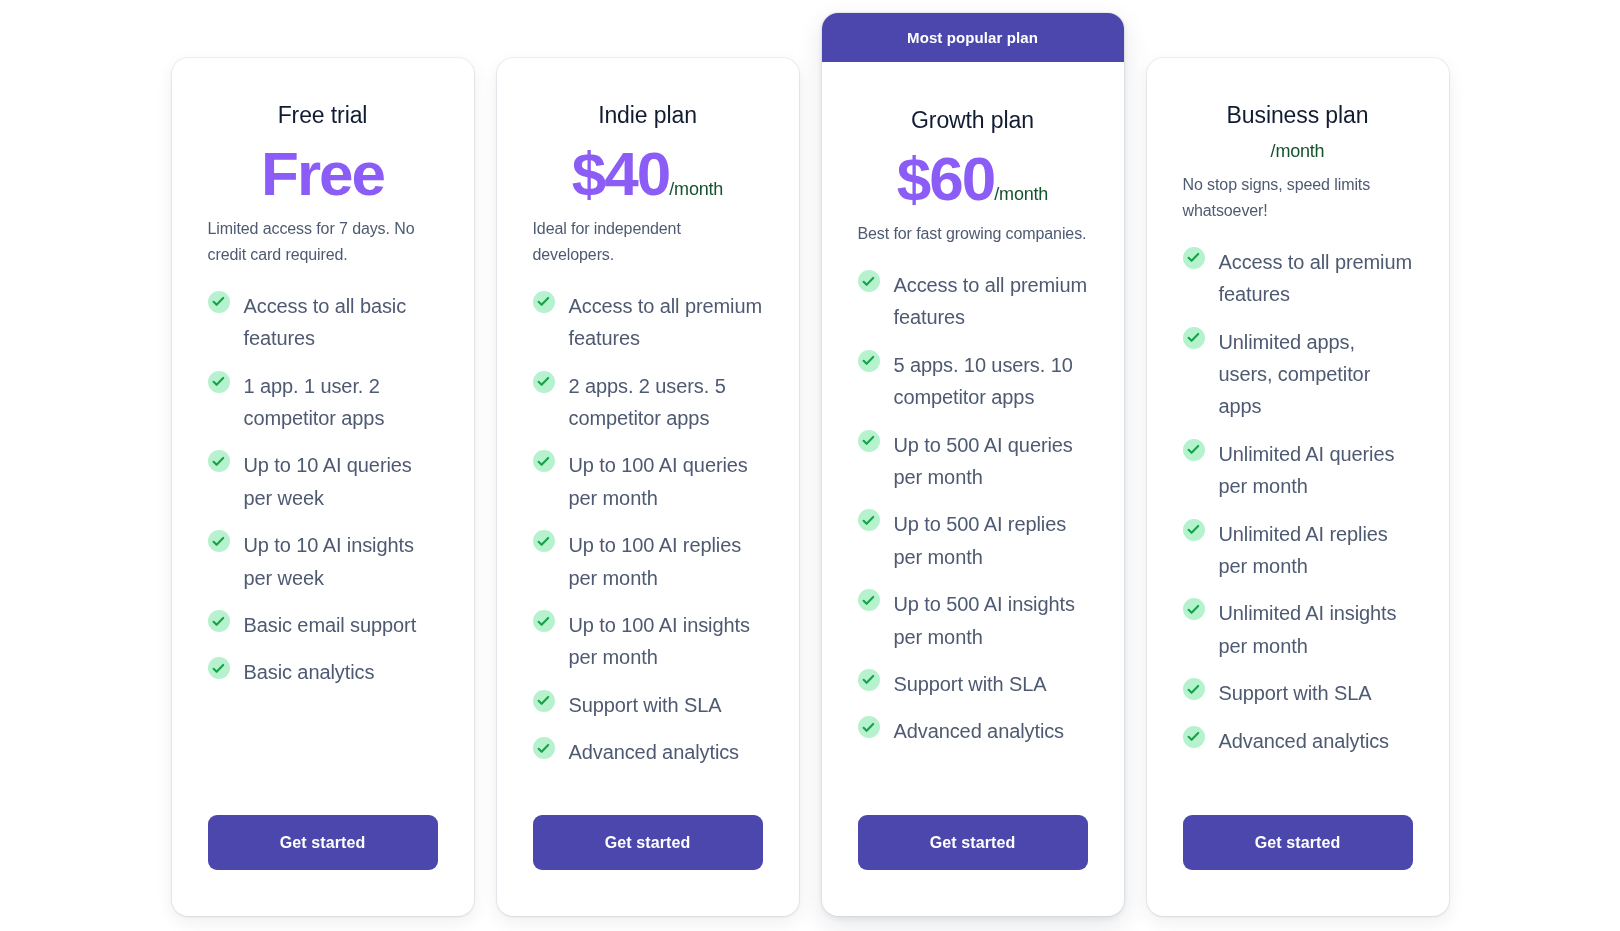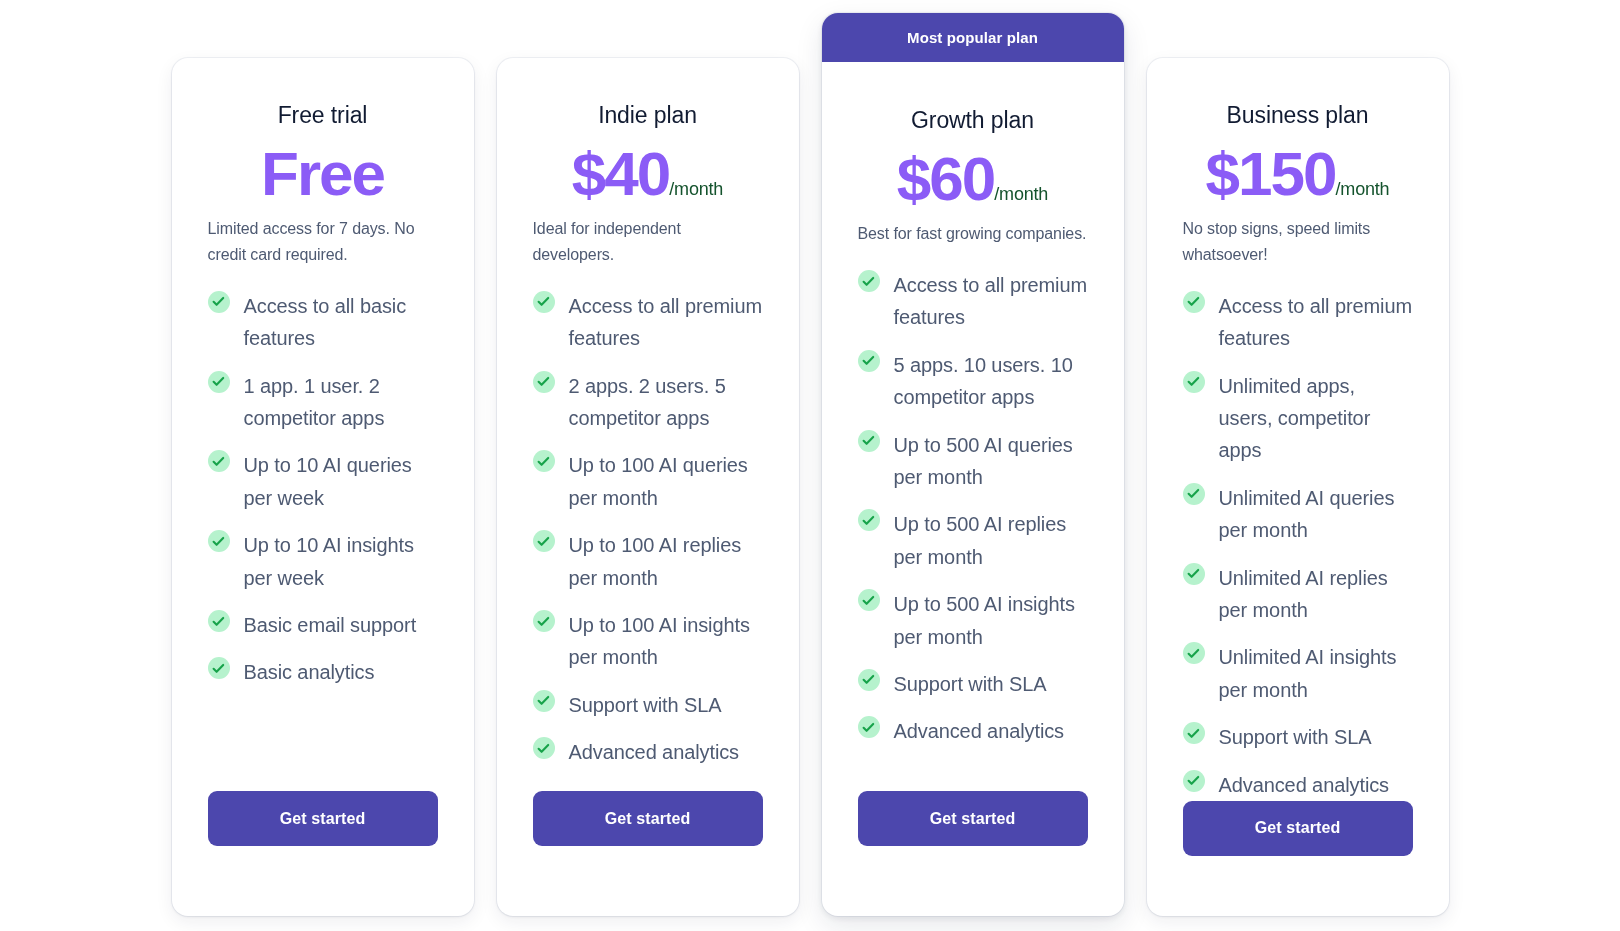--- a/index.html
+++ b/index.html
@@ -132,21 +132,21 @@
 
   .feature-text {
     font-size: 20px;
     line-height: 1.62;
     color: #4e5a72;
     letter-spacing: -0.1px;
   }
 
   .cta-wrap {
     margin-top: auto;
-    padding-bottom: 70px;
+    padding-bottom: 46px;
   }
 
   .cta-button {
     display: block;
     width: 100%;
     height: 55px;
     background: #4c47ad;
     color: #ffffff;
     border: none;
     border-radius: 9px;
@@ -356,21 +356,20 @@
           <span class="feature-text">Advanced analytics</span>
         </li>
       </ul>
       <div class="cta-wrap">
         <button class="cta-button">Get started</button>
       </div>
     </div>
     <div class="plan-card">
       <h3 class="plan-name">Business plan</h3>
       <div class="price-row">
-        <span class="price-amount">$150</span>
         <span class="price-period">/month</span>
       </div>
       <p class="plan-tagline">No stop signs, speed limits whatsoever!</p>
       <ul class="feature-list">
         <li class="feature-item">
           <span class="check-badge">
             <svg width="13" height="13" viewBox="0 0 13 13" aria-hidden="true">
               <path d="M1.6 6.8 L4.6 9.8 L11.2 2.9" fill="none" stroke="#17a34a" stroke-width="2.1" stroke-linecap="round" stroke-linejoin="round"></path>
             </svg>
           </span>

